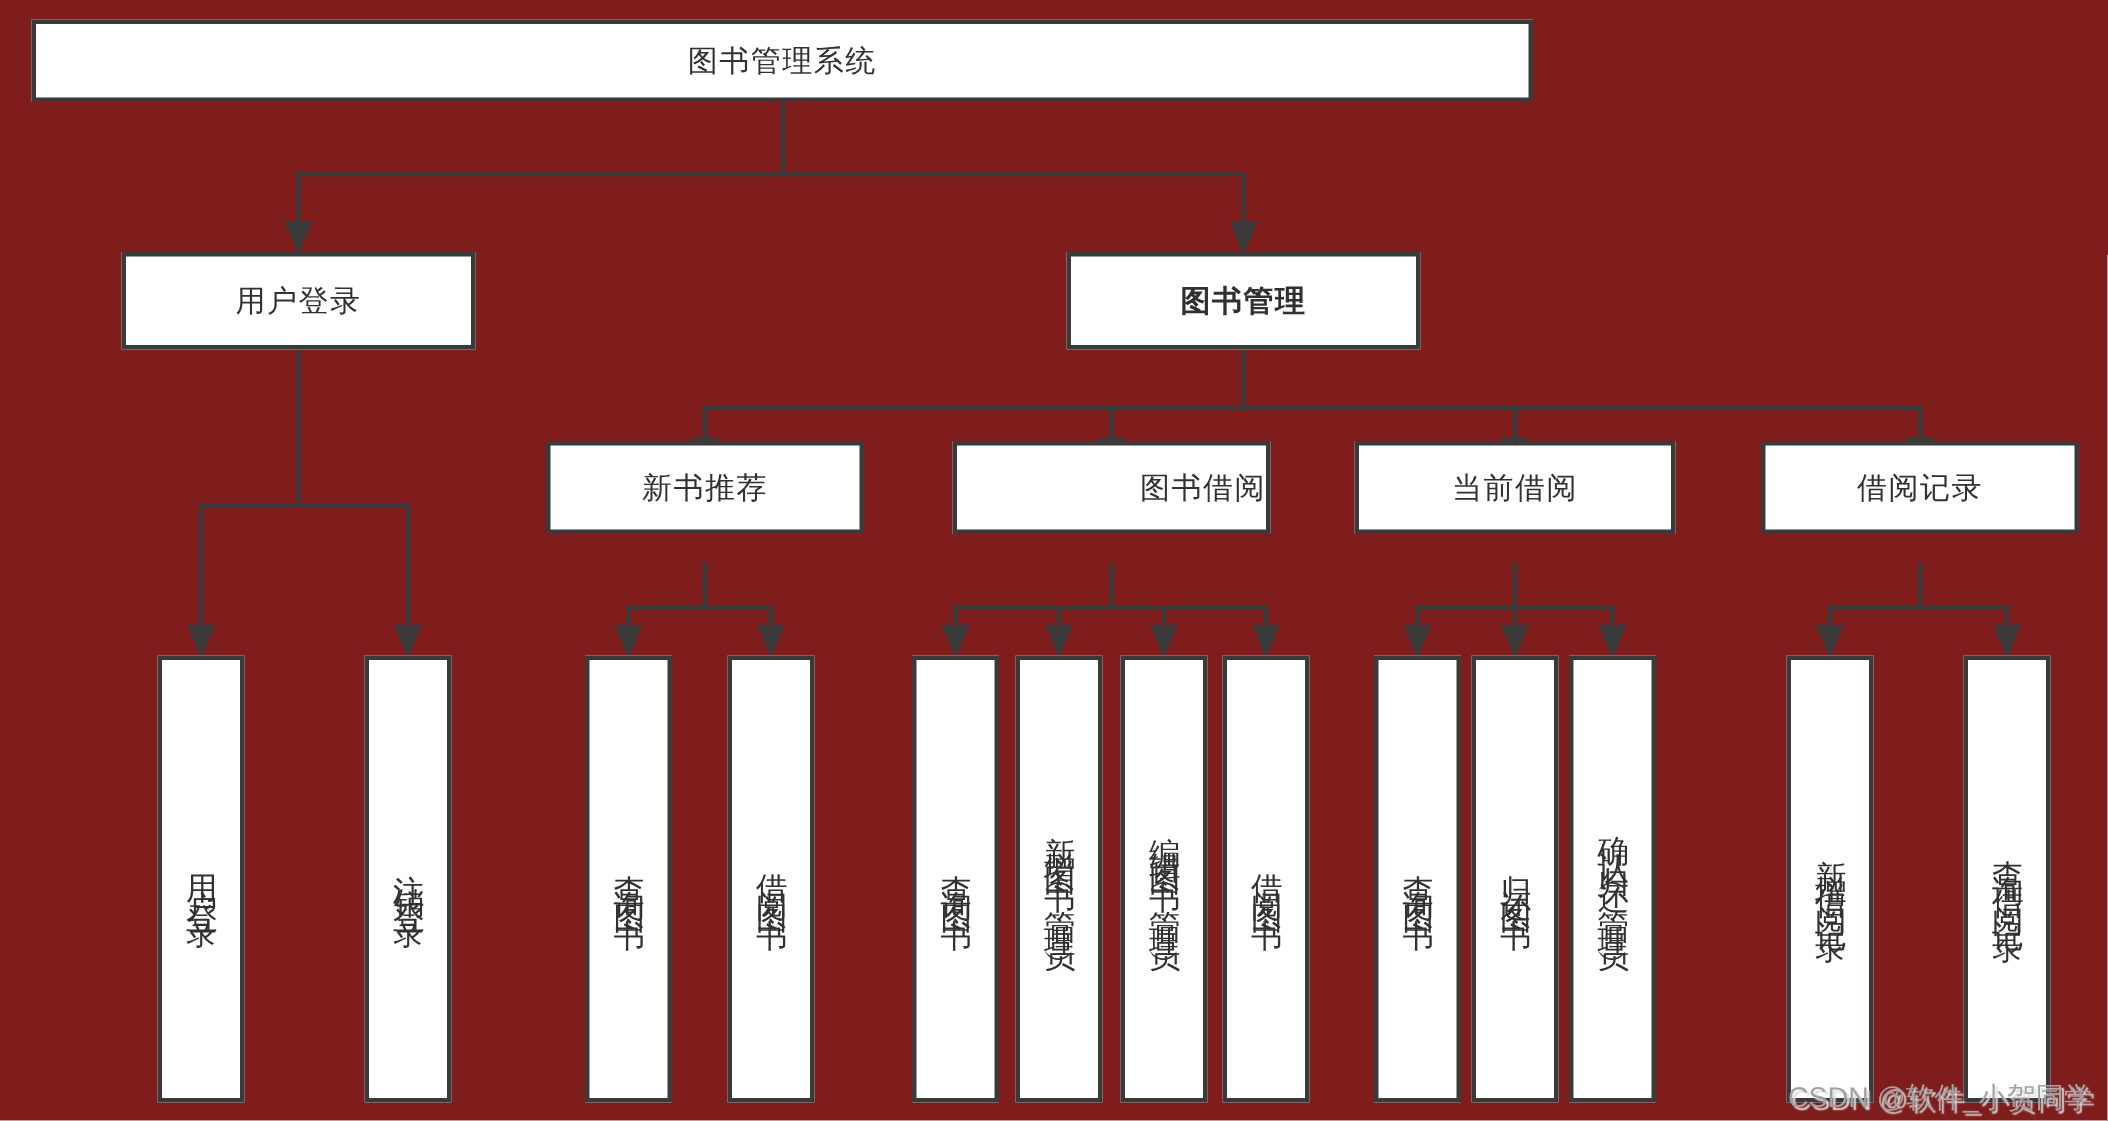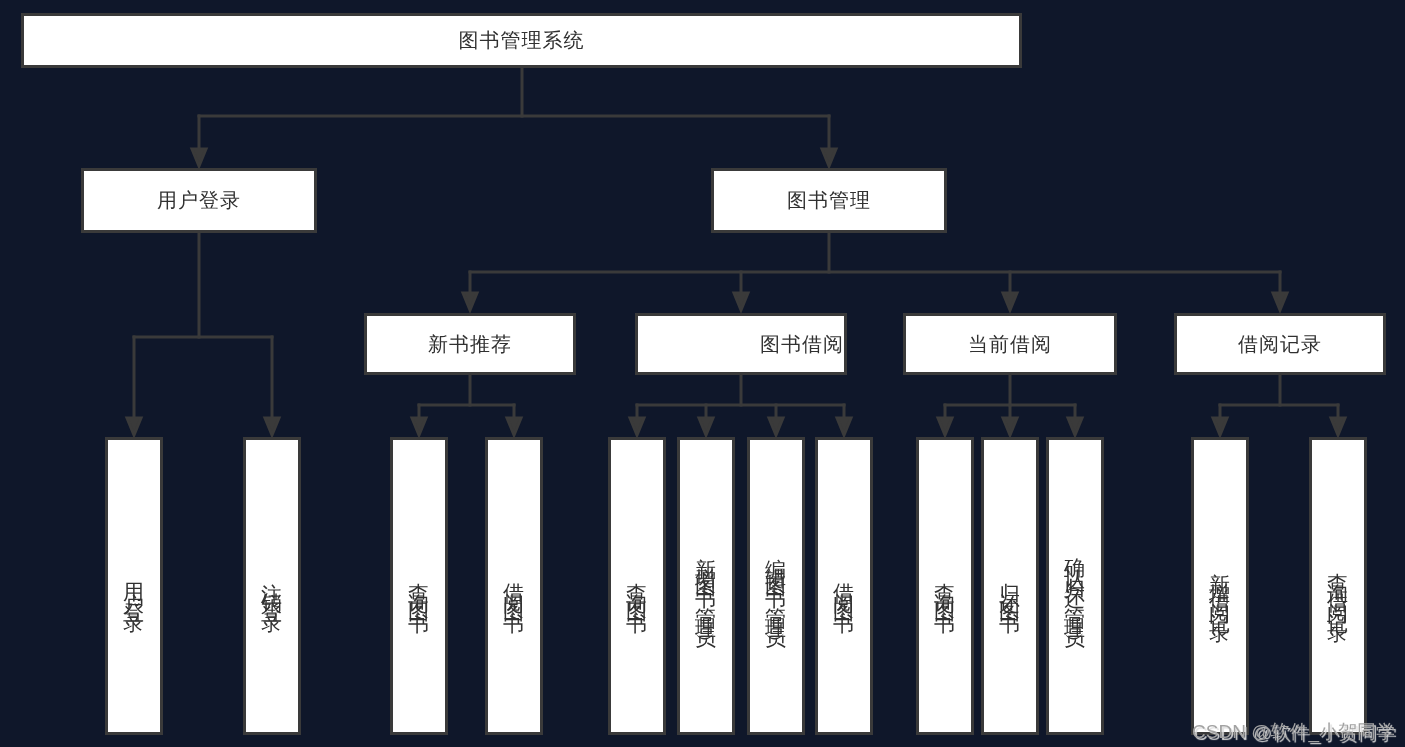--- a/index.html
+++ b/index.html
@@ -1,30 +1,30 @@
 <!DOCTYPE html>
 <html><head>
 <meta charset="utf-8">
 <style>
   html,body{margin:0;padding:0;background:#ffffff;}
   body{font-family:"Liberation Sans","DejaVu Sans",sans-serif;}
   .canvas{
-    position:relative;width:1405px;height:747px;background:#0f172a;overflow:hidden;
+    position:relative;width:1405px;height:747px;background:#7f1d1d;overflow:hidden;
   }
   .wires{position:absolute;left:0;top:0;width:1405px;height:747px;}
   .node{
     position:absolute;box-sizing:border-box;background:#ffffff;
     border:3px solid #3a3a3a;display:flex;align-items:center;justify-content:center;
     color:#313131;
   }
   .hnode{font-size:20px;letter-spacing:1px;white-space:nowrap;}
   .root{left:21px;top:13px;width:1001px;height:55px;}
   .lvl2-a{left:81px;top:168px;width:236px;height:65px;}
-  .lvl2-b{left:711px;top:168px;width:236px;height:65px;}
-  .lvl3{top:313px;height:62px;}
+  .lvl2-b{left:711px;top:168px;width:236px;height:65px;font-weight:bold;}
+  .lvl3{top:294px;height:62px;}
   .l3-a{left:364px;width:212px;}
   .l3-b{left:635px;width:212px;justify-content:flex-end;}
   .l3-c{left:903px;width:214px;}
   .l3-d{left:1174px;width:212px;text-align:right;}
   .leaf{top:437px;width:58px;height:298px;}
   .leaf .vtext{
     writing-mode:vertical-rl;text-orientation:mixed;
     font-size:21px;letter-spacing:10px;line-height:1;white-space:nowrap;
   }
   .lfA1{left:105px;} .lfA2{left:243px;}

